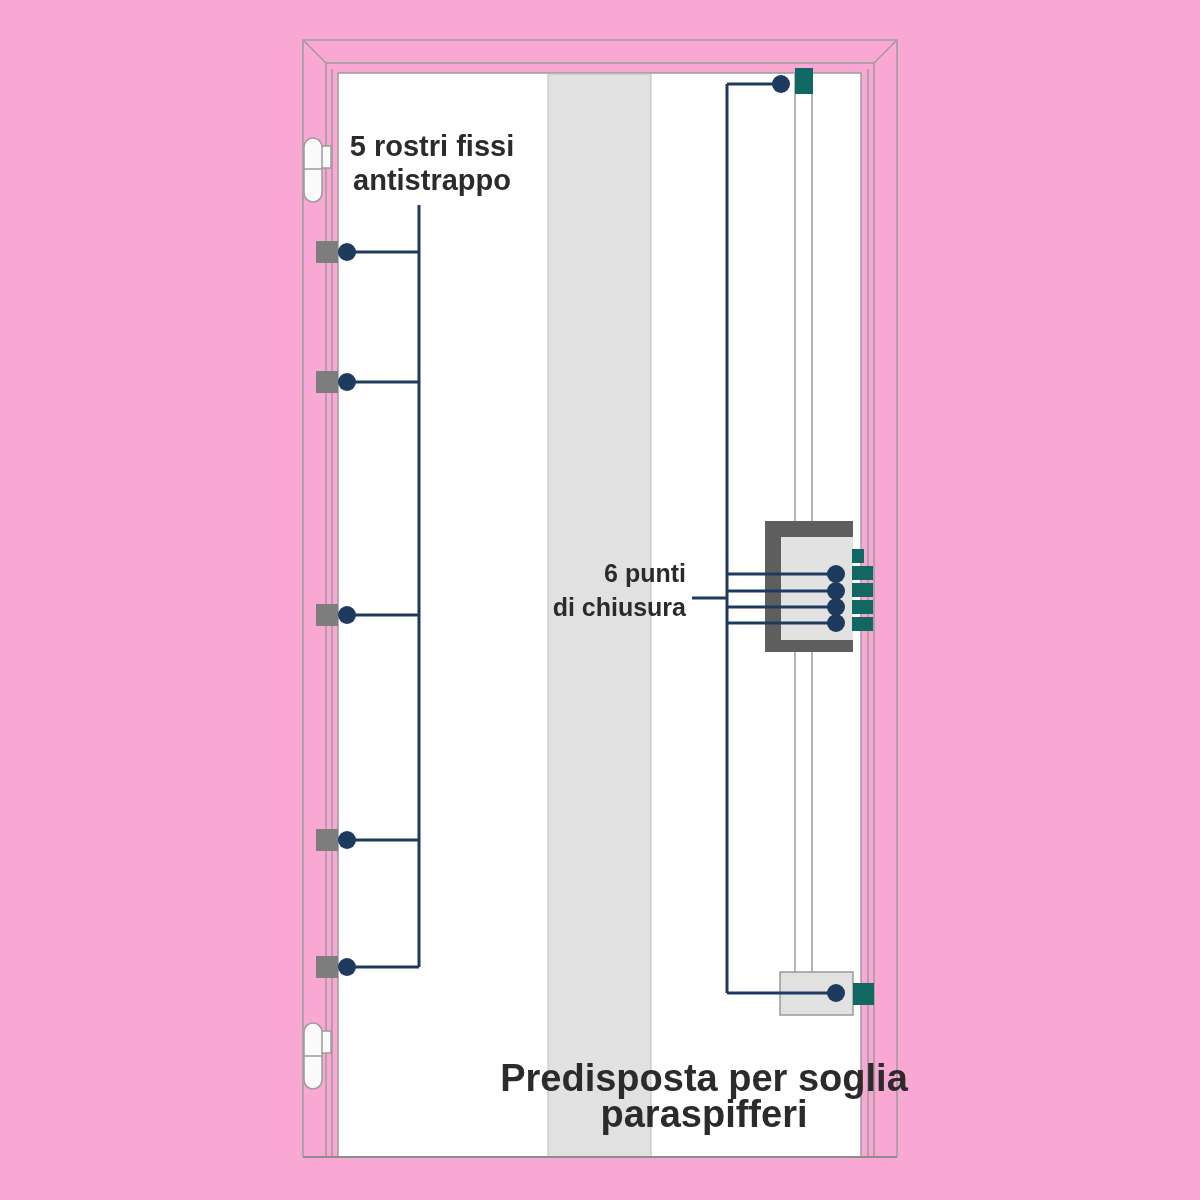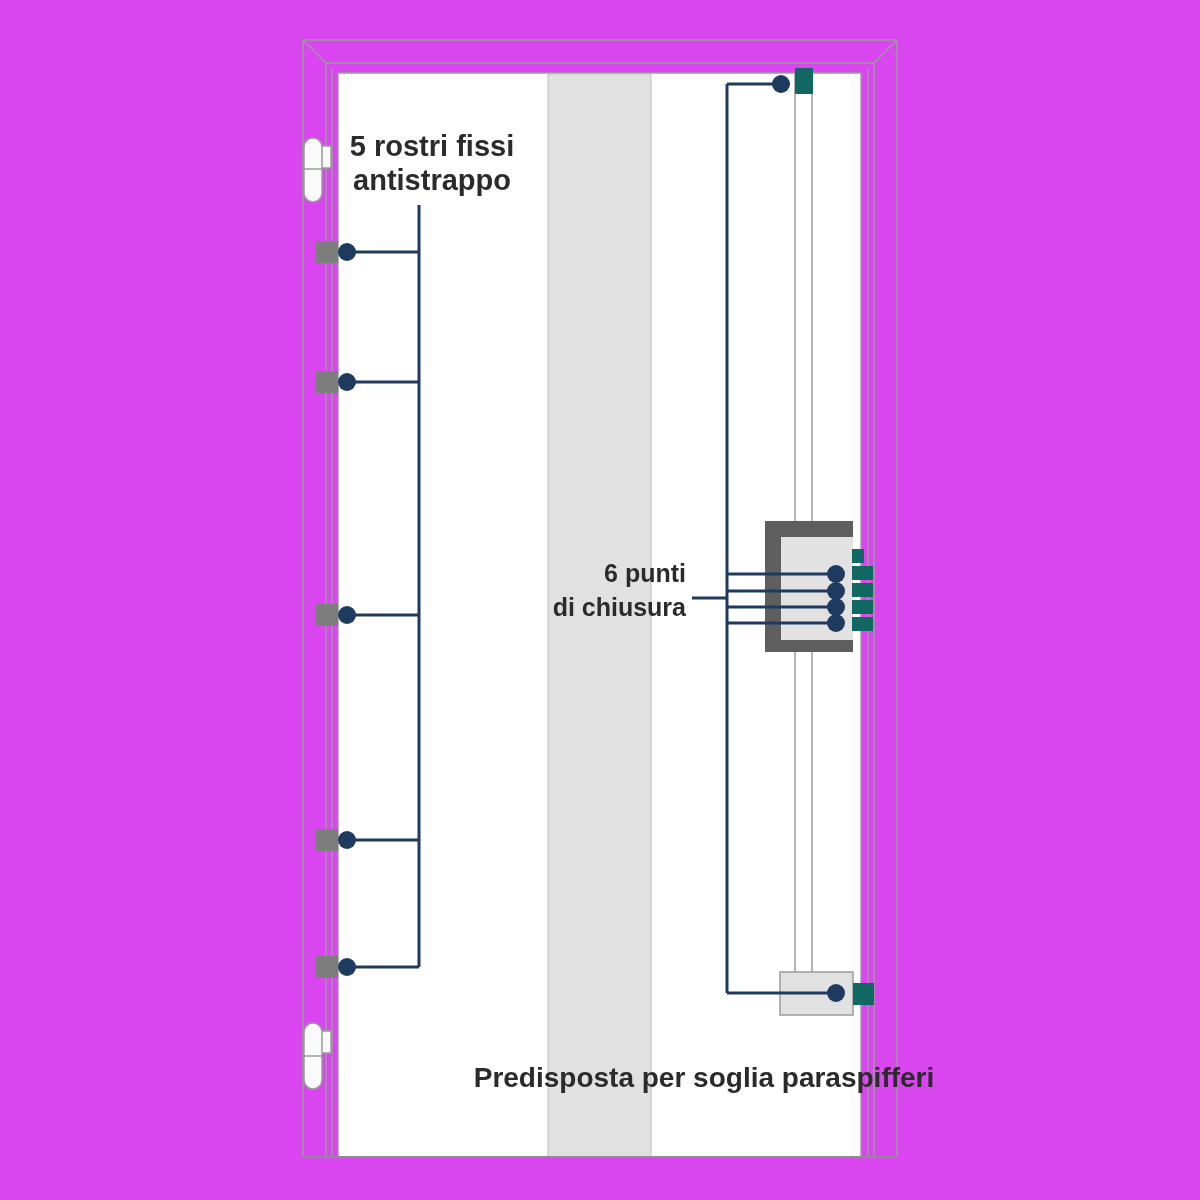--- a/index.html
+++ b/index.html
@@ -1,17 +1,17 @@
 <!DOCTYPE html>
 <html><head>
 <meta charset="utf-8">
 <style>
   html,body { margin:0; padding:0; background:#ffffff; }
   .canvas {
-    position:relative; width:1200px; height:1200px; background:#d946ef;
+    position:relative; width:1200px; height:1200px; background:#f9a8d4;
     font-family:"Liberation Sans", sans-serif; overflow:hidden;
   }
   svg { position:absolute; left:0; top:0; }
 
   
   .frame-line   { stroke:#9b9b9b; stroke-width:1.5; fill:none; }
   .floor-line   { stroke:#8d8d8d; stroke-width:2; fill:none; }
   .door-leaf    { fill:#ffffff; stroke:#9b9b9b; stroke-width:1.5; }
   .gray-band    { fill:#e1e1e1; stroke:#bdbdbd; stroke-width:1; }
   .hinge-shape  { fill:#fafafa; stroke:#9b9b9b; stroke-width:1.5; }
@@ -21,21 +21,21 @@
   .lock-body    { fill:#5e5e5e; }
   .lock-plate   { fill:#e2e2e2; }
   .teal-bolt    { fill:#116862; }
   .latch-box    { fill:#e1e1e1; stroke:#9b9b9b; stroke-width:1.5; }
 
   .label {
     position:absolute; font-weight:bold; color:#2b2b2b;
   }
   .label-rostri   { left:332px; top:129px;  width:200px; text-align:center; font-size:29px; line-height:34px; }
   .label-chiusura { left:486px; top:556px;  width:200px; text-align:right;  font-size:25px; line-height:34px; }
-  .label-soglia   { left:404px; top:1060px; width:600px; text-align:center; font-size:28px; line-height:36px; }
+  .label-soglia   { left:404px; top:1060px; width:600px; text-align:center; font-size:38px; line-height:36px; }
 </style>
 </head>
 <body>
 
 <div class="canvas">
 
   <svg width="1200" height="1200" viewBox="0 0 1200 1200">
 
     <g>
       <path class="frame-line" d="M303,1157 L303,40 L897,40 L897,1157"></path>

